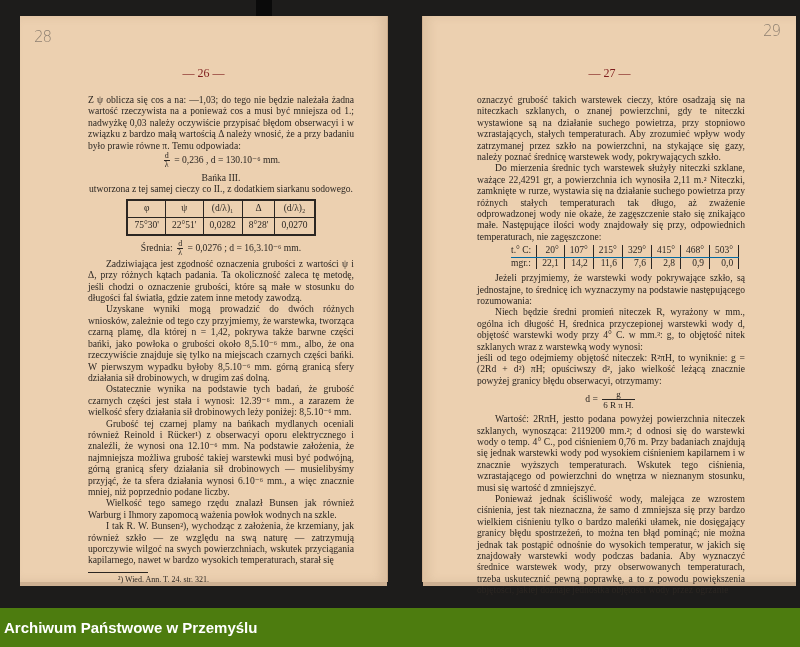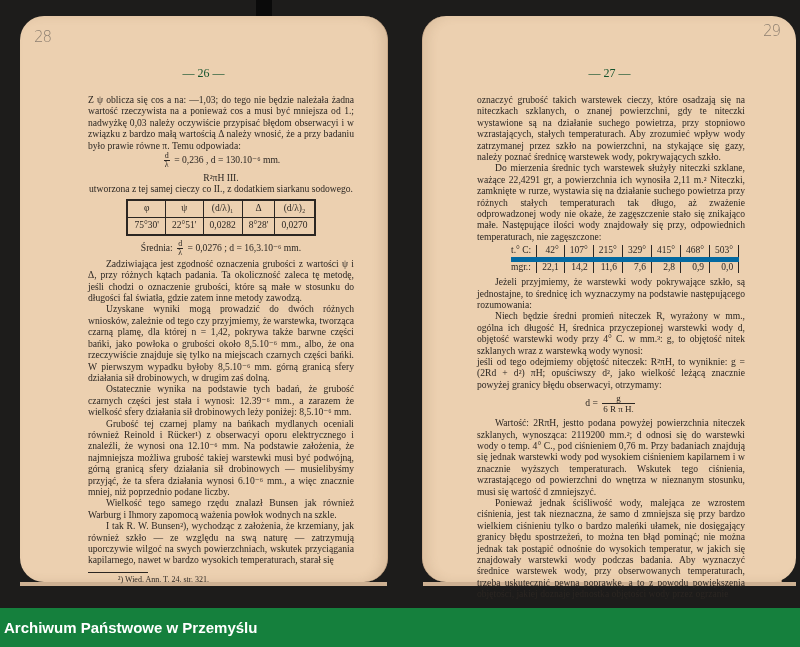--- a/index.html
+++ b/index.html
@@ -23,21 +23,20 @@
   .page-stack {
     position:absolute; top:10px; bottom:6px;
     border:1px solid #a88c70;
     background:#e2c3a2;
   }
   .page {
     position:absolute; top:0; height:566px;
     background:#ecd0b0;
     box-sizing:border-box;
     color:#2b2622;
-    border-radius:24px;
   }
   .page.left {
     left:2px; width:368px;
     border-right:1px solid #c8a888;
     box-shadow: inset -6px 0 10px rgba(120,90,60,0.15);
   }
   .page.right {
     left:372px; width:374px;
     border-left:1px solid #d2b292;
     box-shadow: inset 6px 0 10px rgba(120,90,60,0.12);
@@ -48,21 +47,21 @@
     background:#cdb092;
   }
   .pencil-num {
     position:absolute; top:12px;
     font-family:"DejaVu Sans", sans-serif;
     font-size:15px; color:#8d7f70; font-weight:300;
     letter-spacing:-1px;
   }
   .page-num {
     position:absolute; top:50px; left:0; right:0; text-align:center;
-    font-size:12px; color:#14532d;
+    font-size:12px; color:#7f1d1d;
   }
   .text-block {
     position:absolute;
     font-size:9.6px; line-height:11.4px;
     text-align:justify;
   }
   .text-block p { margin:0; }
   .indent { text-indent:18px; }
   .center { text-align:center; }
   .formula { text-align:center; margin:1px 0; }
@@ -83,28 +82,28 @@
   }
   table.temp-table {
     border-collapse:collapse; margin:3px 0 3px 34px;
     font-size:9.5px;
   }
   table.temp-table td {
     padding:0 5px; text-align:right;
     border-right:1px solid #2b2622;
   }
   table.temp-table td:first-child { text-align:left; padding-left:0; }
-  table.temp-table tr:first-child td { border-bottom:5px solid #0369a1; }
+  table.temp-table tr:first-child td { border-bottom:1px solid #0369a1; }
   .footnote-rule {
     width:60px; border-top:1px solid #2b2622; margin:6px 0 2px 0;
   }
   .footnote { font-size:8px; line-height:10px; padding-left:30px; }
   .archive-bar {
     position:absolute; left:0; top:608px; width:800px; height:39px;
-    background:#15803d;
+    background:#4d7c0f;
   }
   .archive-label {
     position:absolute; left:4px; top:11px;
     font-family:"Liberation Sans", "DejaVu Sans", sans-serif;
     font-weight:bold; font-size:15px; color:#ffffff;
   }
 </style>
 </head>
 <body>
 
@@ -122,21 +121,21 @@
 
     <div class="text-block" style="left:68px; top:78px; width:266px;">
       <p>Z ψ oblicza się cos a na: —1,03; do tego nie będzie należała żadna wartość rzeczywista na a ponieważ cos a musi być mniejsza od 1.; nadwyżkę 0,03 należy oczywiście przypisać błędom obserwacyi i w związku z bardzo małą wartością Δ należy wnosić, że a przy badaniu było prawie równe π. Temu odpowiada:</p>
       <div class="formula">
         <span class="frac">
           <span class="num">d</span>
           <span class="den">λ</span>
         </span>
         <span>= 0,236 , d = 130.10⁻⁶ mm.</span>
       </div>
-      <p class="center" style="margin-top:3px;">R²πH III.</p>
+      <p class="center" style="margin-top:3px;">Bańka III.</p>
       <p class="center">utworzona z tej samej cieczy co II., z dodatkiem siarkanu sodowego.</p>
 
       <table class="data-table">
         <tbody>
             <tr>
           <td>φ</td>
           <td>ψ</td>
           <td>(d/λ)₁</td>
           <td>Δ</td>
           <td>(d/λ)₂</td>
@@ -178,21 +177,21 @@
     <div class="page-num">— 27 —</div>
 
     <div class="text-block" style="left:54px; top:78px; width:268px;">
       <p>oznaczyć grubość takich warstewek cieczy, które osadzają się na niteczkach szklanych, o znanej powierzchni, gdy te niteczki wystawione są na działanie suchego powietrza, przy stopniowo wzrastających, stałych temperaturach. Aby zrozumieć wpływ wody zatrzymanej przez szkło na powierzchni, na stykające się gazy, należy poznać średnicę warstewek wody, pokrywających szkło.</p>
       <p class="indent">Do mierzenia średnic tych warstewek służyły niteczki szklane, ważące 22,4291 gr, a powierzchnia ich wynosiła 2,11 m.² Niteczki, zamknięte w rurze, wystawia się na działanie suchego powietrza przy różnych stałych temperaturach tak długo, aż zważenie odprowadzonej wody nie okaże, że zagęszczenie stało się znikająco małe. Następujące ilości wody znajdowały się przy, odpowiednich temperaturach, nie zagęszczone:</p>
 
       <table class="temp-table">
         <tbody>
             <tr>
           <td>t.° C:</td>
-          <td>42°</td>
+          <td>20°</td>
           <td>107°</td>
           <td>215°</td>
           <td>329°</td>
           <td>415°</td>
           <td>468°</td>
           <td>503°</td>
         </tr>
         <tr>
           <td>mgr.:</td>
           <td>22,1</td>

